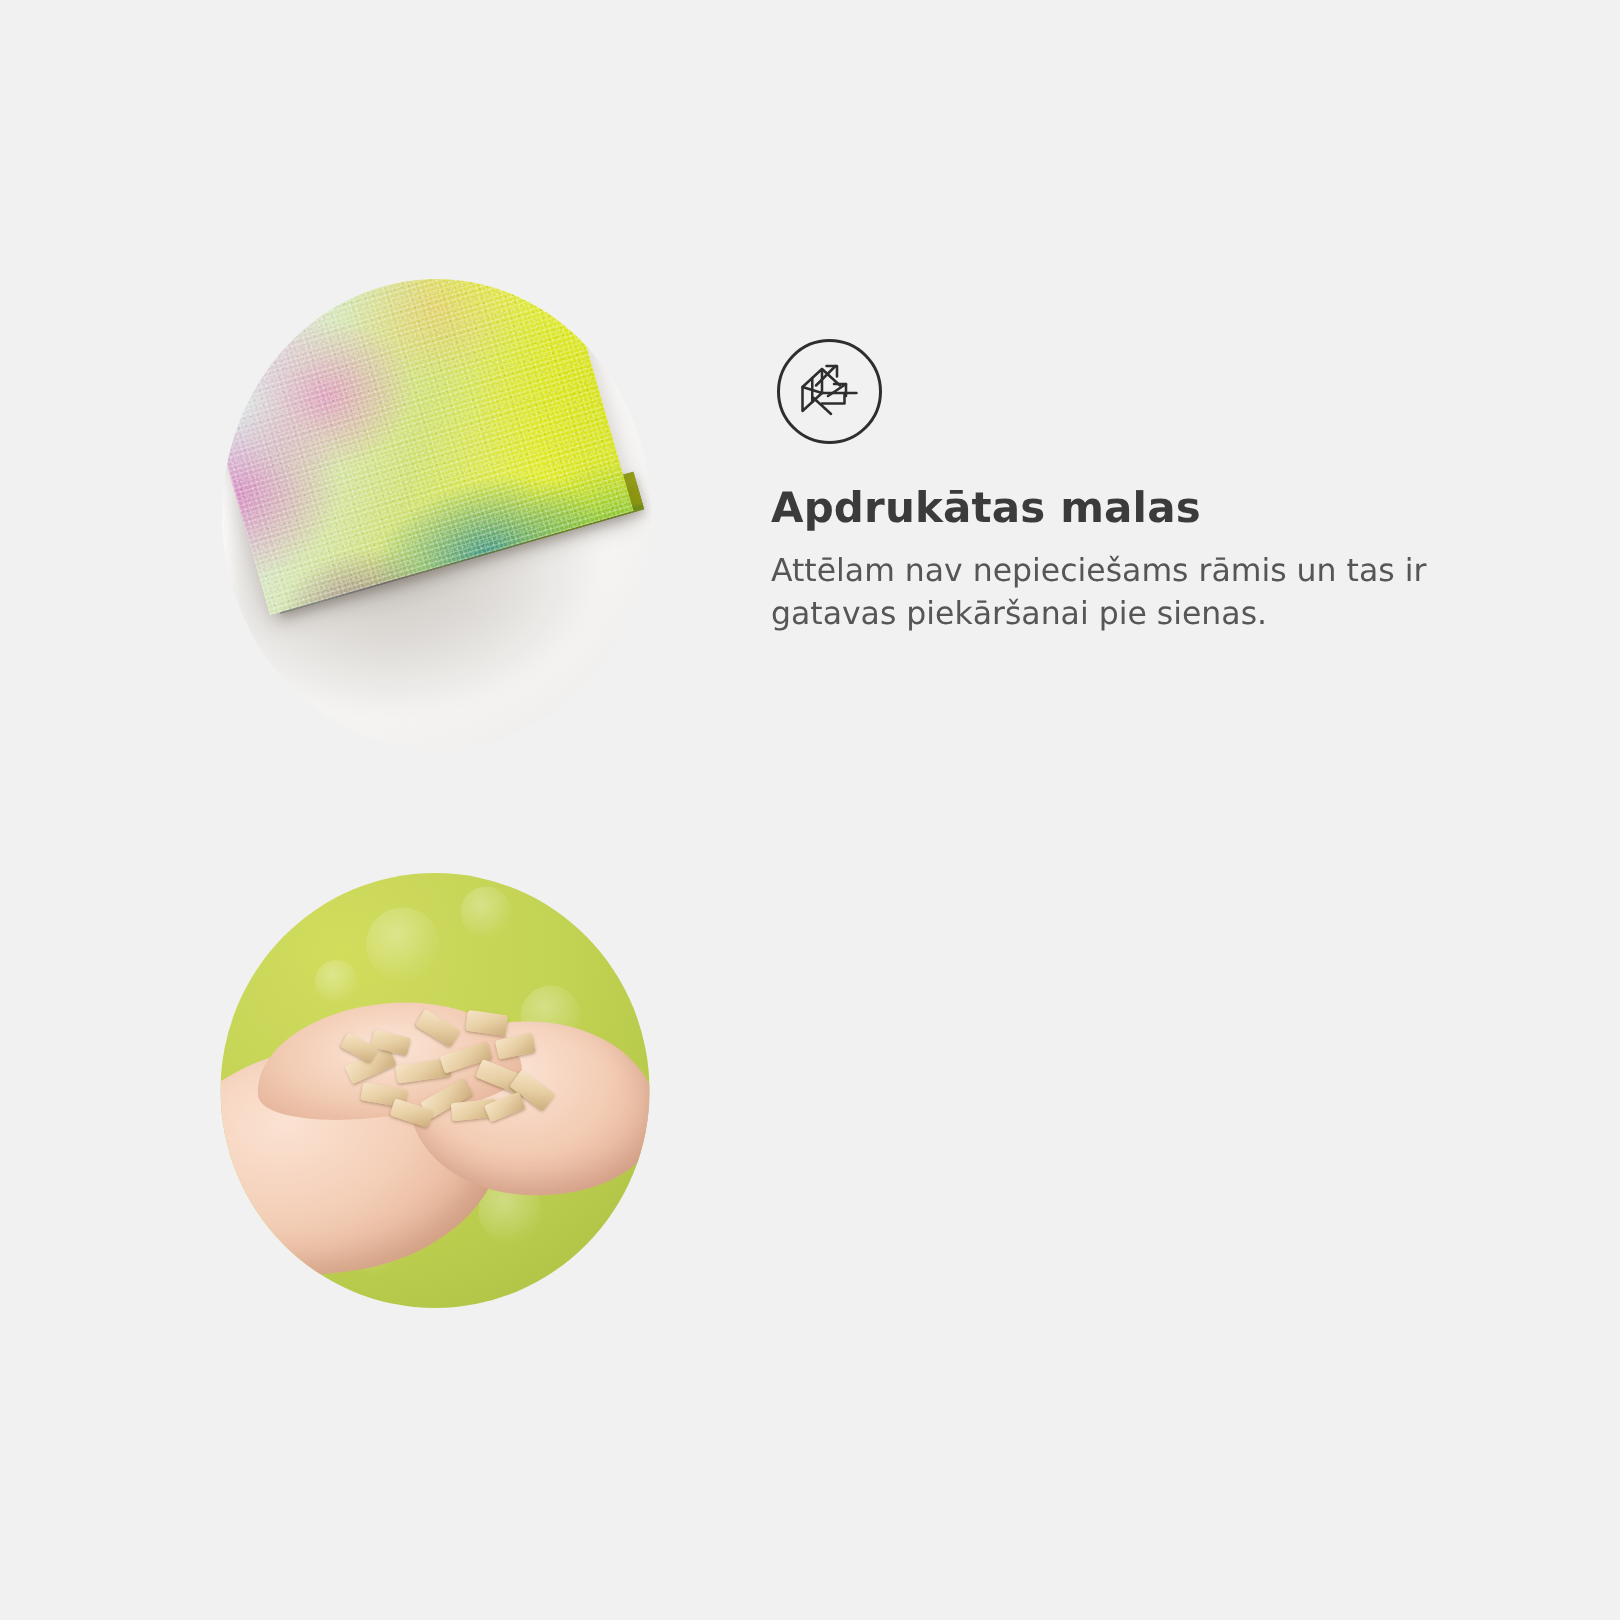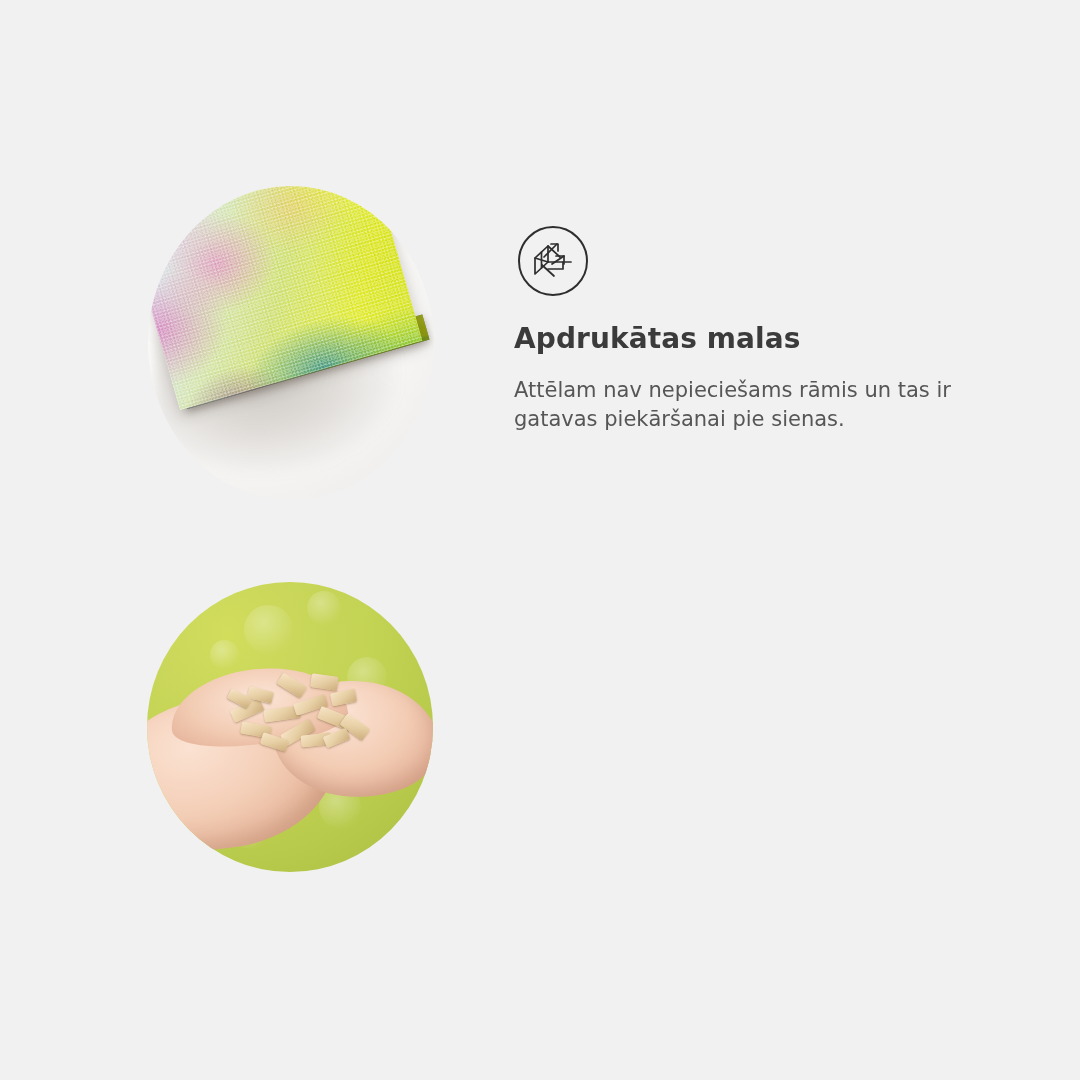--- a/index.html
+++ b/index.html
@@ -127,21 +127,21 @@
   .feature-title{
     font-size:28px;font-weight:bold;color:#3b3b3b;
     letter-spacing:.1px;line-height:1.2;
     margin:0;padding:0;
   }
   .title-1{margin-top:26px;margin-left:0;}
   .feature-body{
     font-size:21px;color:#565656;line-height:29px;
     margin:0;padding:0;font-weight:normal;
   }
-  .body-1{margin-top:20px;margin-left:0;width:480px;}
+  .body-1{margin-top:10px;margin-left:0;width:480px;}
 </style>
 </head>
 <body>
 
 <div class="page">
 
   <section class="feature feature-1">
 
     <div class="media media-1">
       <div class="wall"></div>

